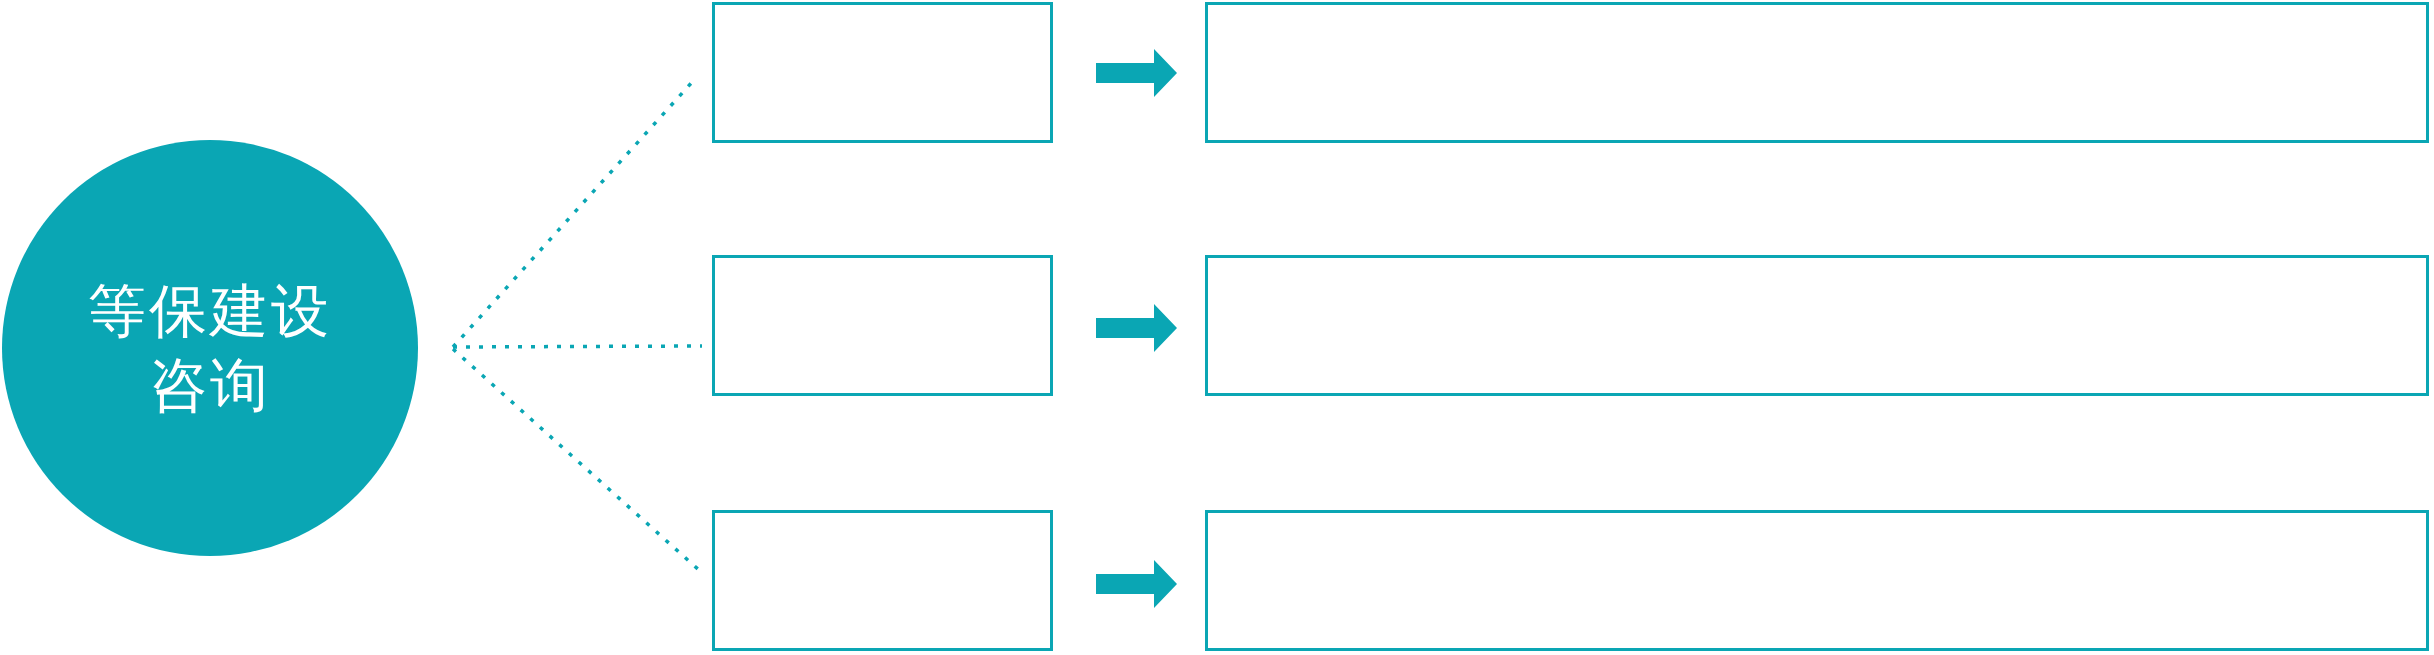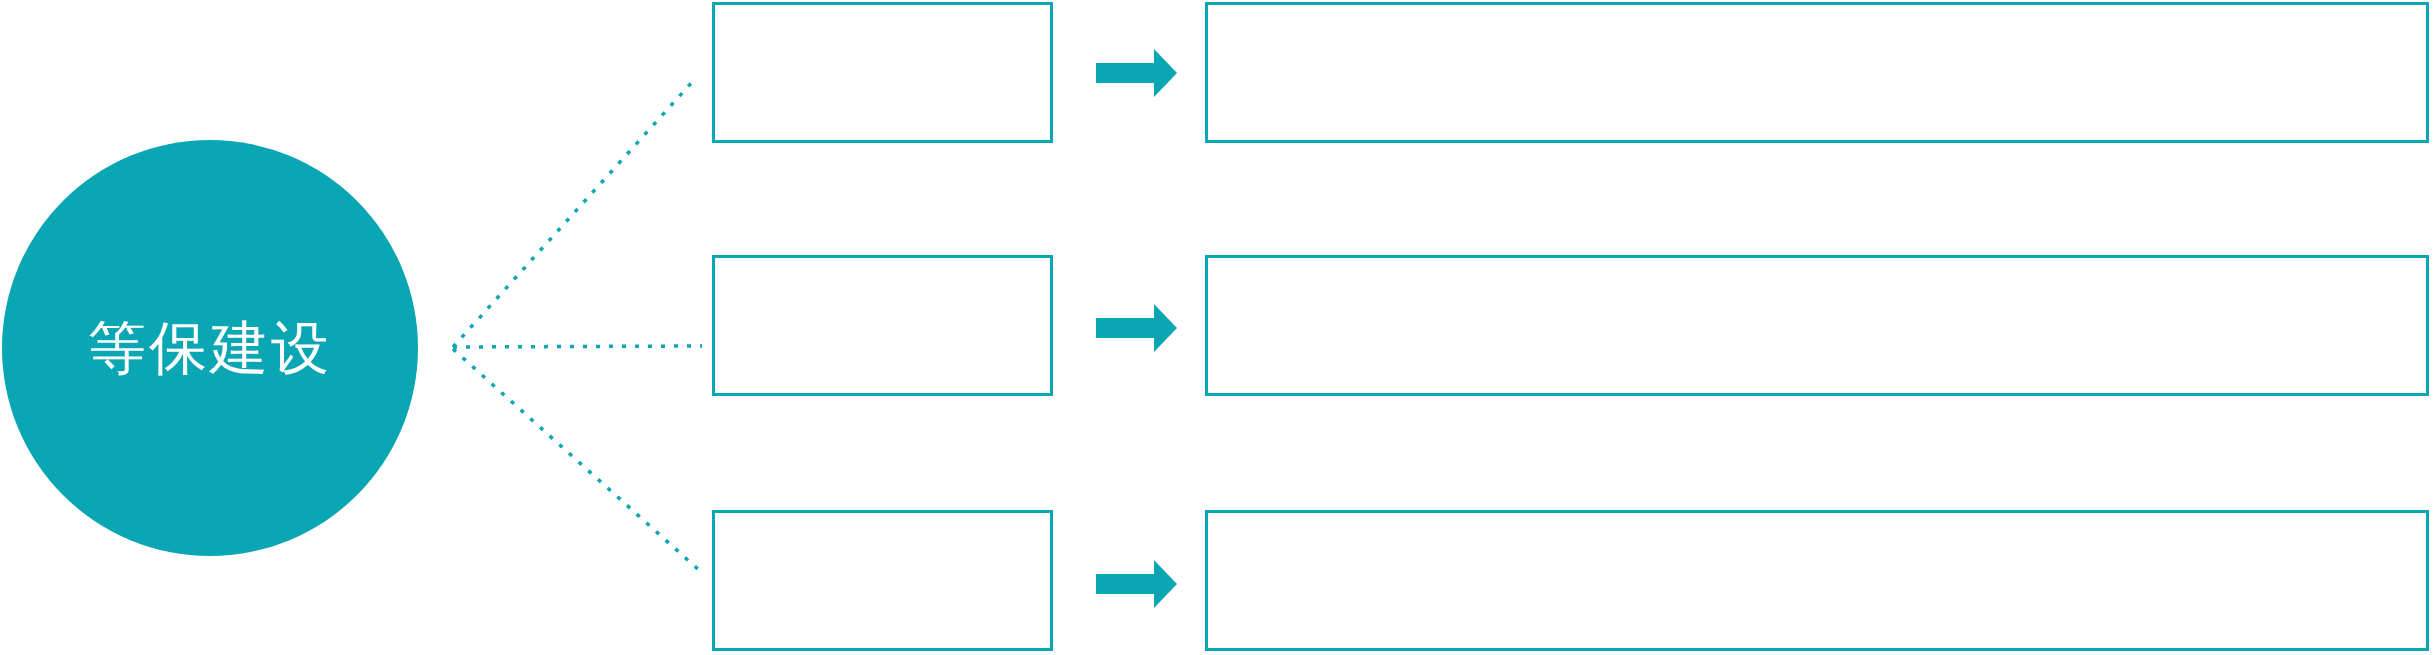--- a/index.html
+++ b/index.html
@@ -82,20 +82,21 @@
   .arrow-2 { top: 304px; }
   .arrow-3 { top: 560px; }
 </style>
 </head>
 <body>
 
 <div class="canvas">
 
   <div class="topic-circle">
     <span>等保建设</span>
+    <span>咨询</span>
   </div>
 
   <svg class="connectors" viewBox="0 0 2434 655" aria-hidden="true">
     <line x1="453" y1="347" x2="694" y2="80"></line>
     <line x1="453" y1="347" x2="702" y2="346"></line>
     <line x1="453" y1="349" x2="700" y2="571"></line>
   </svg>
 
   <div class="small-box row-1"></div>
   <svg class="arrow arrow-1" viewBox="0 0 81 48" aria-hidden="true">

